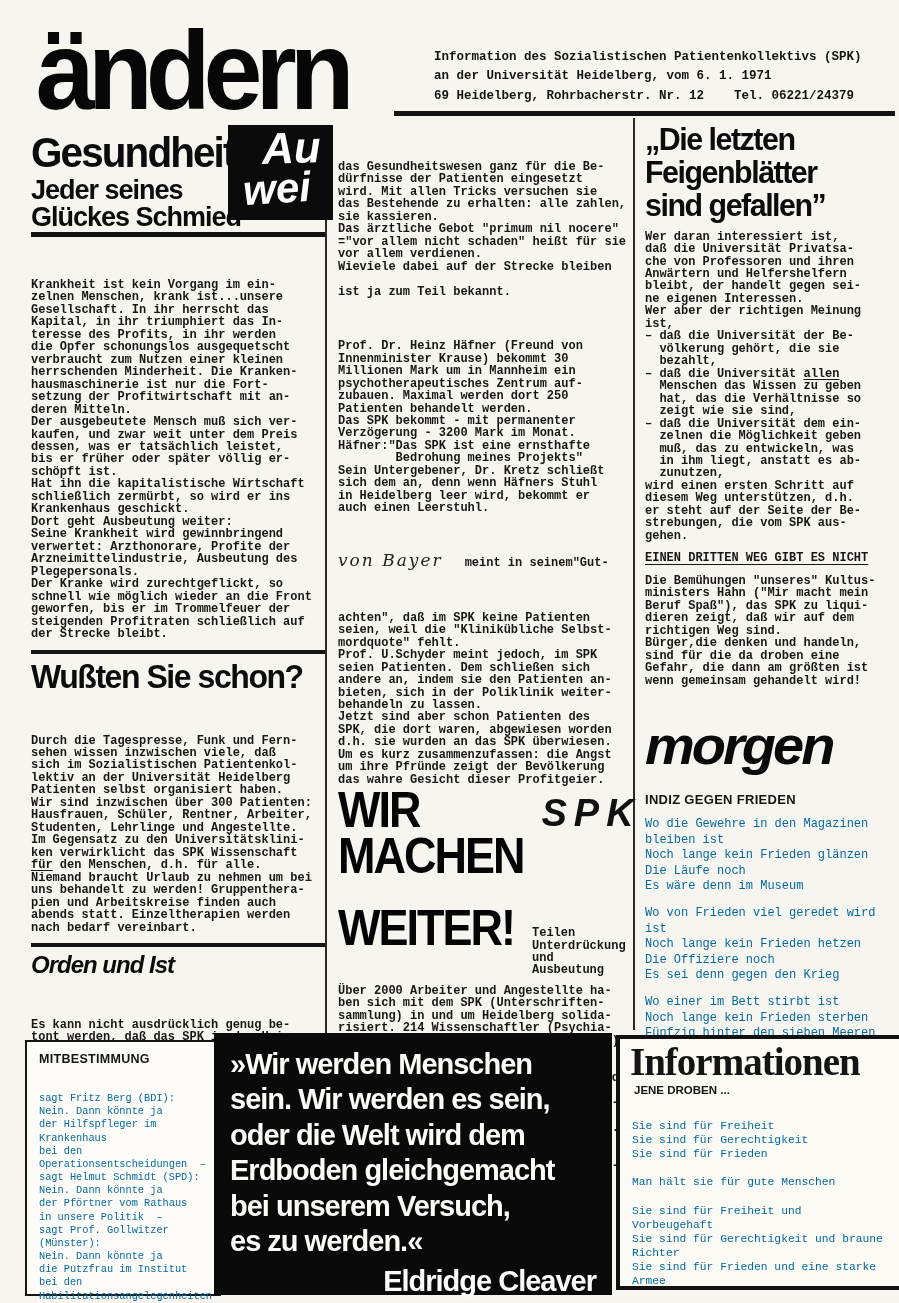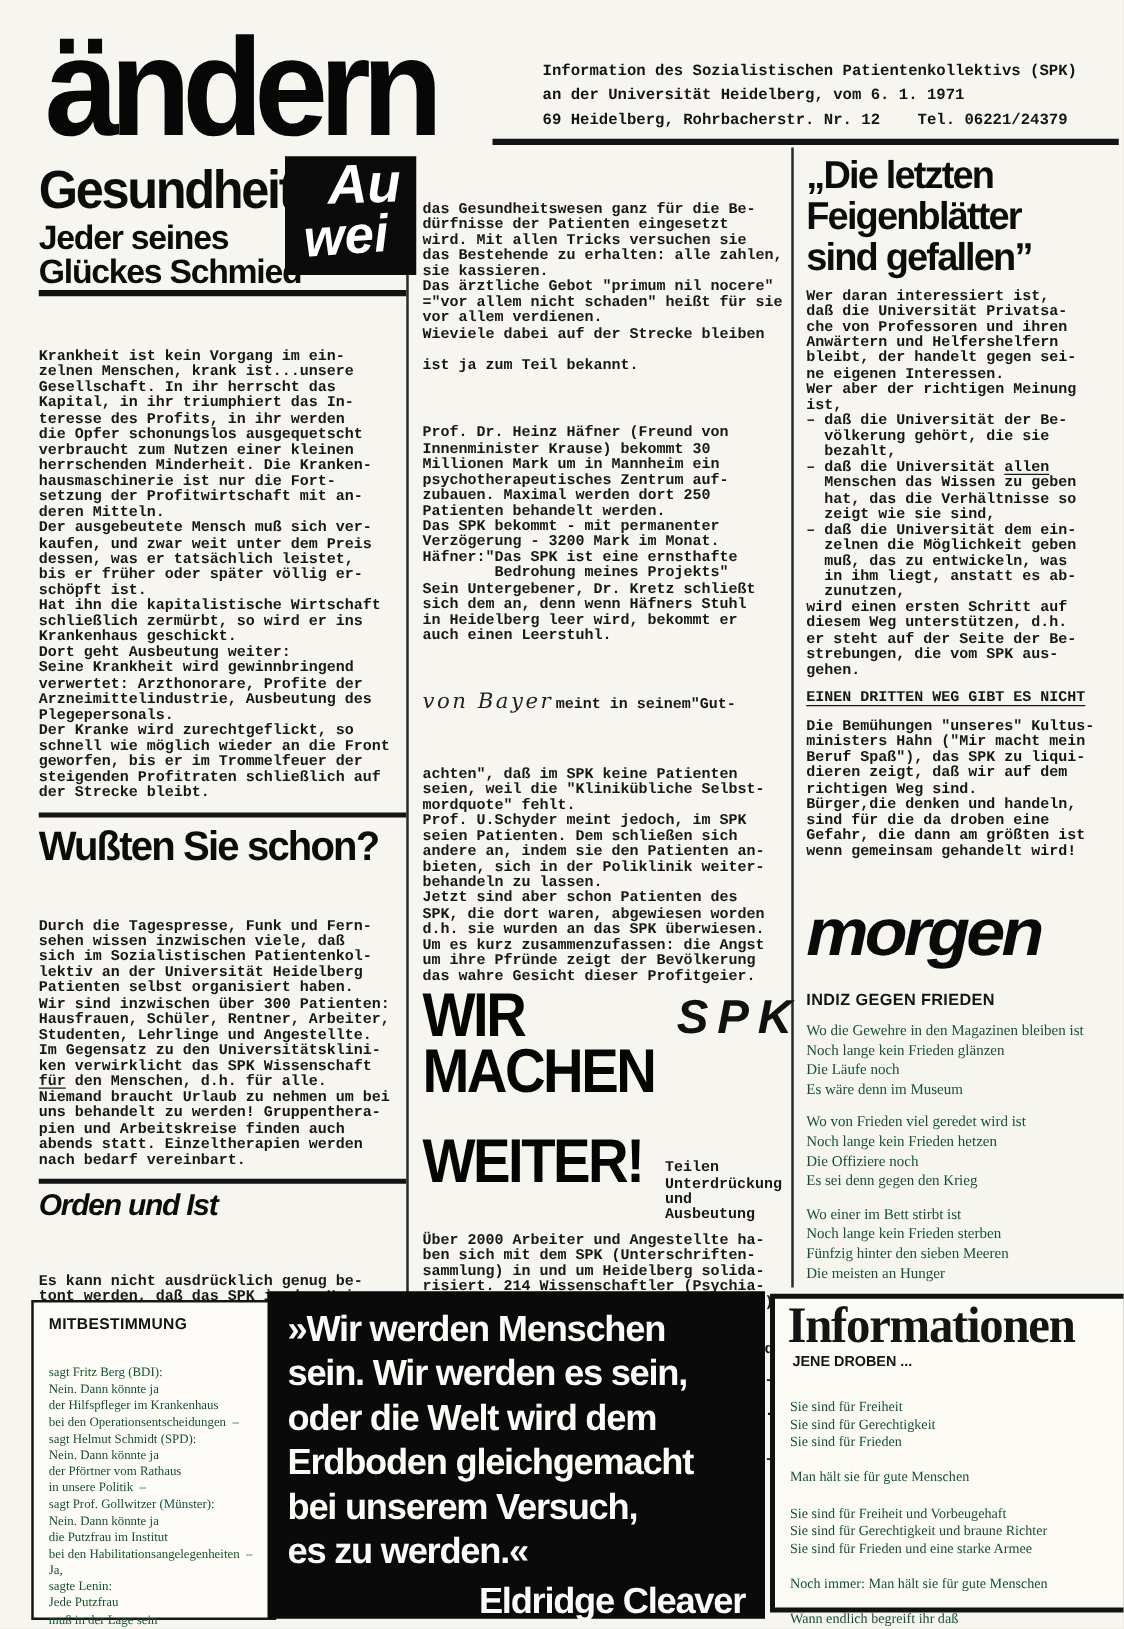--- a/index.html
+++ b/index.html
@@ -1,21 +1,21 @@
 <!DOCTYPE html>
 <html><head>
 <meta charset="utf-8">
 <style>
   html,body{margin:0;padding:0;background:#e8e6e0;}
   .page{position:relative;width:899px;height:1303px;background:#f7f5ef;color:#141414;
         font-family:"Liberation Sans",sans-serif;overflow:hidden;}
   .mono{font-family:"Liberation Mono","DejaVu Sans Mono",monospace;font-weight:bold;
         font-size:12px;line-height:1.04;white-space:pre-wrap;color:#171717;margin-top:42px;}
-  .serifsm{font-family:Liberation Serif, serif;font-size:12px;line-height:1.3;
-        white-space:pre-wrap;color:#14532d;}
+  .serifsm{font-family:Liberation Mono, monospace;font-size:12px;line-height:1.3;
+        white-space:pre-wrap;color:#0369a1;}
   .heavy{font-weight:bold;letter-spacing:-1px;color:#0c0c0c;}
   .abs{position:absolute;}
   .rule-h{background:#141414;}
   .rule-v{background:#2a2a2a;}
   u{text-decoration:underline;text-underline-offset:2px;}
 
   
   .title-aendern{font-size:106px;font-weight:bold;letter-spacing:-7px;line-height:.8;
         transform:scaleY(1.05);transform-origin:top left;color:#070707;}
   .header-info{font-family:"Liberation Mono","DejaVu Sans Mono",monospace;font-weight:bold;
@@ -31,21 +31,21 @@
   .sect-rule{height:4px;background:#141414;margin:9px 0 6px 0;}
   .h-wussten{font-size:33px;letter-spacing:-1.5px;line-height:1;margin:2px 0 6px 0;transform:scaleX(.97);transform-origin:left;}
   .h-soll{font-size:24px;font-style:italic;letter-spacing:-1px;line-height:1;margin:4px 0 4px 0;}
 
   
   .orden-row{display:flex;align-items:center;gap:7px;margin:12px 0 6px 0;}
   .orden-bar{width:7px;height:36px;background:#0d0d0d;}
   .h-orden{font-family:"DejaVu Serif","Liberation Serif",serif;font-weight:bold;font-size:26px;
            letter-spacing:-.5px;transform:scaleY(1.08);}
   .hand{font-family:"DejaVu Serif",serif;font-style:italic;font-weight:normal;color:#222;}
-  .bayer-row{display:flex;align-items:baseline;gap:2px;}
+  .bayer-row{display:flex;align-items:baseline;gap:22px;}
   .wm-line{font-size:45px;font-weight:bold;letter-spacing:-2px;line-height:.92;
            transform:scaleY(1.1);transform-origin:left;color:#050505;}
   .spk-hand{font-size:38px;font-style:italic;font-weight:bold;letter-spacing:7px;color:#111;}
   .wm-row{display:flex;align-items:flex-start;gap:18px;margin-top:2px;}
 
   
   .h-feigen{font-size:31px;line-height:1.06;letter-spacing:-1.5px;white-space:pre-wrap;transform:scaleX(.98);transform-origin:left;}
   .mono-r{font-size:12px;}
   .dritter{margin-top:10px;text-decoration:underline;text-underline-offset:3px;}
   .morgen{font-size:56px;font-weight:bold;font-style:italic;letter-spacing:-3px;

